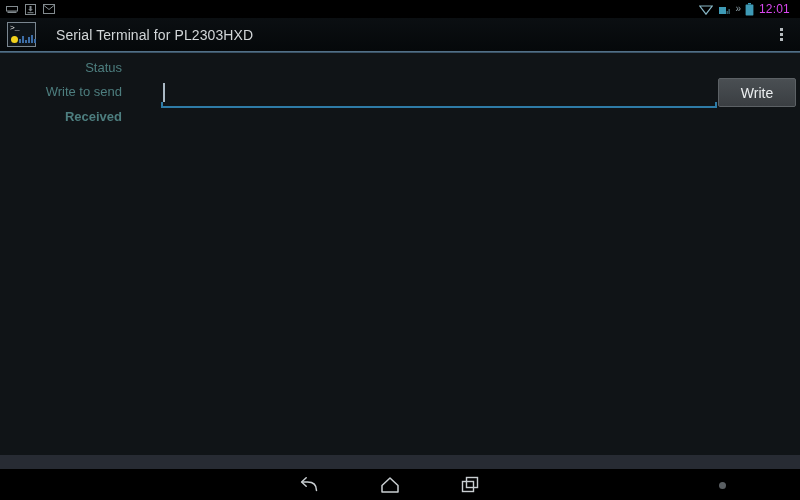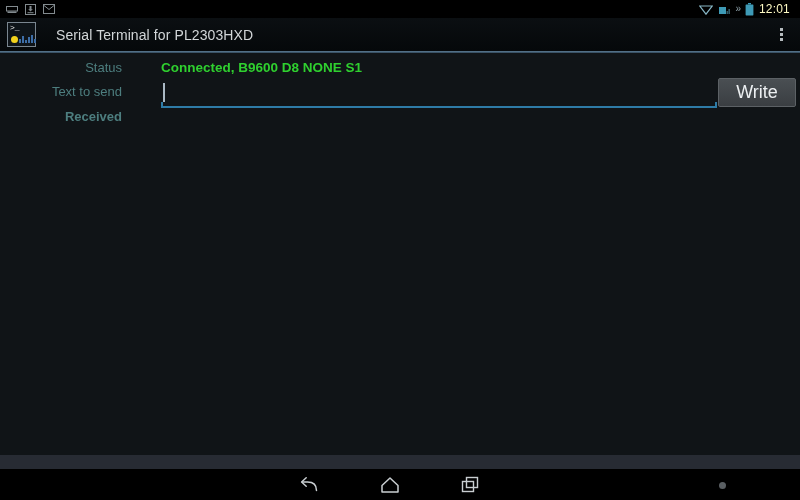--- a/index.html
+++ b/index.html
@@ -36,21 +36,21 @@
     display: flex;
     align-items: center;
     gap: 7px;
   }
   .sb-right { gap: 5px; padding-right: 4px; }
   .sb-icon {
     display: block;
     opacity: 0.85;
   }
   .sb-clock {
-    color: #fef9c3;
+    color: #d946ef;
     font-size: 12px;
     letter-spacing: 0.2px;
     line-height: 18px;
     font-family: "Liberation Sans", sans-serif;
   }
   .sb-more {
     color: #8fa3ab;
     font-size: 10px;
     line-height: 18px;
     letter-spacing: -1px;
@@ -211,21 +211,21 @@
   #send-underline::after { right: 0; }
   #write-button {
     position: absolute;
     left: 718px; top: 25px;
     width: 78px;
     height: 29px;
     background: linear-gradient(#4a4f53, #3a3e42);
     border: 1px solid #5c6165;
     border-radius: 2px;
     color: #eceff1;
-    font-size: 18px;
+    font-size: 14px;
     display: flex;
     align-items: center;
     justify-content: center;
     box-sizing: border-box;
     cursor: pointer;
     user-select: none;
   }
   #row-received { left: 0; top: 55px; width: 800px; font-weight: bold; }
   #received-value {
     margin-left: 39px;
@@ -330,25 +330,24 @@
         <span></span>
         <span></span>
     </div>
   </div>
   <div id="action-bar-underline"></div>
 
   <div id="content">
 
     <div class="row" id="row-status">
       <div class="field-label">Status</div>
-      <div id="status-value">Connected, B9600 D8 NONE S1</div>
     </div>
 
     <div class="row" id="row-send">
-      <div class="field-label">Text to send</div>
+      <div class="field-label">Write to send</div>
       <div id="send-input-wrap">
         <span id="send-caret"></span>
         <input id="send-input" type="text" value="" style="">
         <span id="send-underline"></span>
       </div>
     </div>
 
     <div id="write-button">Write</div>
 
     <div class="row" id="row-received">

